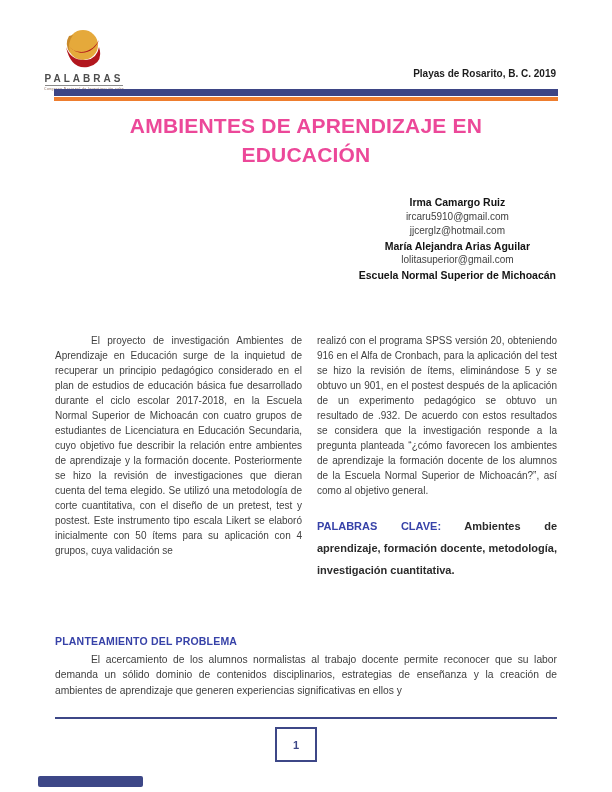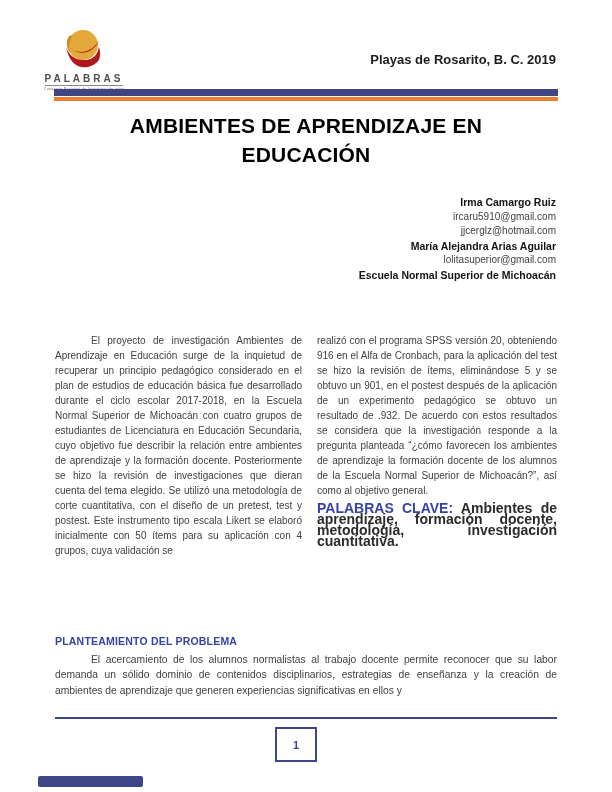--- a/index.html
+++ b/index.html
@@ -19,37 +19,37 @@
   .logo-word {
     display: inline-block;
     font-size: 10px; letter-spacing: 3px; font-weight: 600;
     color: #4d4d4d; border-bottom: 1px solid #8a8a8a; padding-bottom: 1px;
   }
   .logo-tagline {
     display: block; font-size: 3.5px; letter-spacing: 0.4px;
     color: #8a6a5a; margin-top: 1px; white-space: nowrap; overflow: hidden;
   }
   .header-date {
-    position: absolute; right: 56px; top: 52px;
-    font-size: 13px; font-weight: bold; color: #1c1c1c; margin-left: 40px;
+    position: absolute; right: 56px; top: 68px;
+    font-size: 10px; font-weight: bold; color: #1c1c1c; margin-left: 40px;
   }
   .bar-navy { position: absolute; left: 54px; top: 89px; width: 504px; height: 7px; background: #3d4585; }
   .bar-orange { position: absolute; left: 54px; top: 97px; width: 504px; height: 4px; background: #ee7d2e; }
 
   
   .paper-title {
     position: absolute; left: 56px; top: 111px; width: 500px;
     text-align: center; font-size: 21px; font-weight: bold;
-    color: #000000; line-height: 29px; letter-spacing: 0.2px;
+    color: #ec4899; line-height: 29px; letter-spacing: 0.2px;
   }
 
   
   .authors {
     position: absolute; right: 56px; top: 195px;
-    text-align: right; line-height: 14.6px;
+    text-align: center; line-height: 14.6px;
   }
   .author-name { font-size: 10.5px; font-weight: bold; color: #141414; }
   .author-email { font-size: 10px; color: #3f3f3f; }
 
   
   .columns {
     position: absolute; left: 55px; top: 333px; width: 502px;
     display: flex; gap: 15px;
   }
   .col-left { width: 247px; }
@@ -57,21 +57,21 @@
   .section-heading {
     font-size: 10.5px; font-weight: bold; color: #3742a8;
     margin: 0 0 10px 0; letter-spacing: 0.2px;
   }
   .body-par {
     font-size: 10px; line-height: 15px; text-align: justify;
     color: #3f3f3f; margin: 0;
   }
   .indent { text-indent: 36px; }
   .keywords {
-    margin-top: 5px; font-size: 14px; line-height: 11px;
+    margin-top: 17px; font-size: 11px; line-height: 22px;
     text-align: justify; font-weight: bold; color: #2b2b2b;
   }
   .keywords-label { color: #3742a8; font-weight: bold; }
 
   
   .plant-heading {
     position: absolute; left: 55px; top: 635px;
     font-size: 10.5px; font-weight: bold; color: #3742a8; letter-spacing: 0.2px;
   }
   .plant-par {

